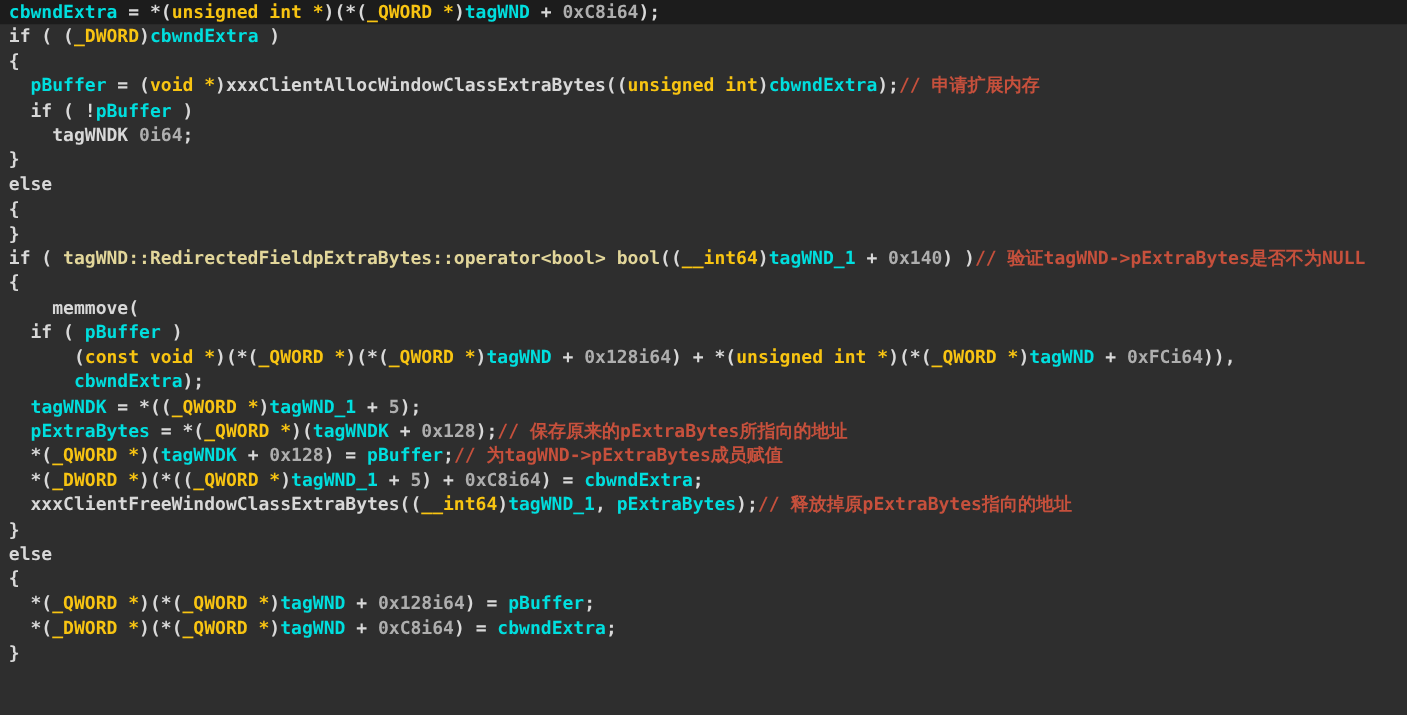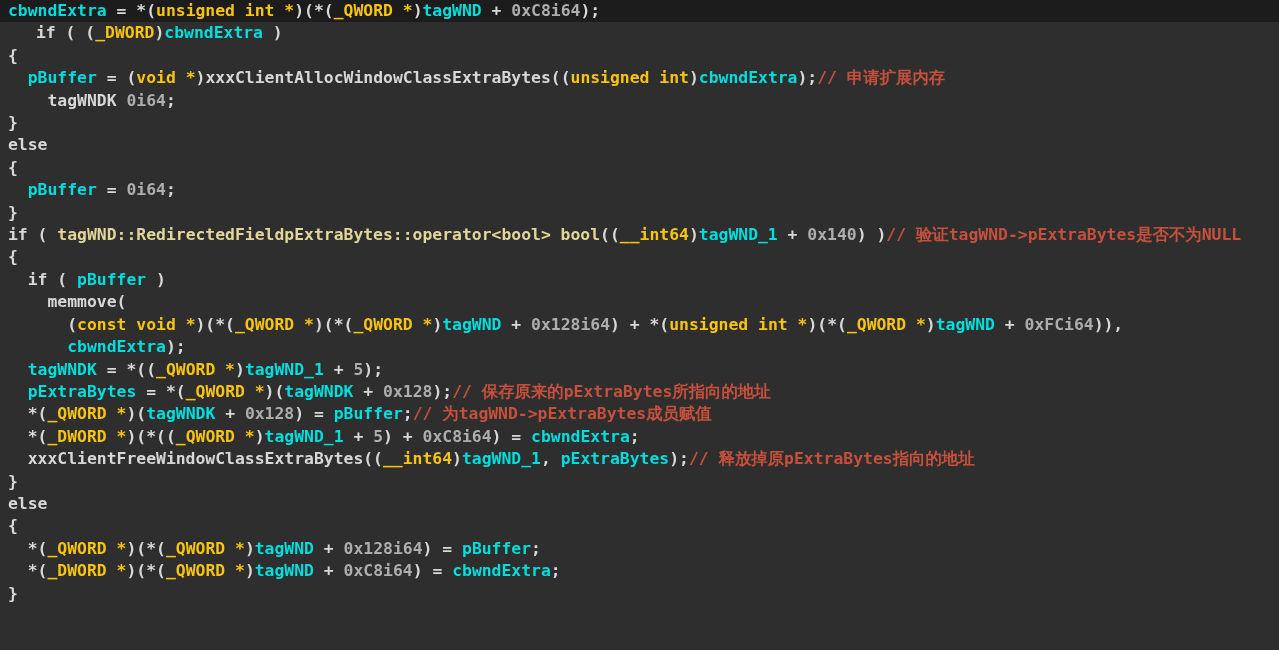--- a/index.html
+++ b/index.html
@@ -28,33 +28,33 @@
     width: 1279px;
     overflow: hidden;
   }
 </style>
 </head>
 <body style="background: rgb(46, 46, 46);">
 
 <div class="code-listing">
   <div>
       <div class="code-line" style="background: rgb(28, 28, 28);"><span style="color: rgb(0, 222, 222);">cbwndExtra</span><span style="color: rgb(216, 216, 216);"> = *(</span><span style="color: rgb(248, 196, 18);">unsigned int *</span><span style="color: rgb(216, 216, 216);">)(*(</span><span style="color: rgb(248, 196, 18);">_QWORD *</span><span style="color: rgb(216, 216, 216);">)</span><span style="color: rgb(0, 222, 222);">tagWND</span><span style="color: rgb(216, 216, 216);"> + </span><span style="color: rgb(174, 174, 174);">0xC8i64</span><span style="color: rgb(216, 216, 216);">);</span></div>
-      <div class="code-line"><span style="color: rgb(216, 216, 216); margin-left: 28px;">if ( (</span><span style="color: rgb(248, 196, 18);">_DWORD</span><span style="color: rgb(216, 216, 216);">)</span><span style="color: rgb(0, 222, 222);">cbwndExtra</span><span style="color: rgb(216, 216, 216);"> )</span></div>
+      <div class="code-line"><span style="color: rgb(216, 216, 216);">if ( (</span><span style="color: rgb(248, 196, 18);">_DWORD</span><span style="color: rgb(216, 216, 216);">)</span><span style="color: rgb(0, 222, 222);">cbwndExtra</span><span style="color: rgb(216, 216, 216);"> )</span></div>
       <div class="code-line"><span style="color: rgb(216, 216, 216);">{</span></div>
       <div class="code-line"><span style="color: rgb(216, 216, 216);">  </span><span style="color: rgb(0, 222, 222);">pBuffer</span><span style="color: rgb(216, 216, 216);"> = (</span><span style="color: rgb(248, 196, 18);">void *</span><span style="color: rgb(216, 216, 216);">)xxxClientAllocWindowClassExtraBytes((</span><span style="color: rgb(248, 196, 18);">unsigned int</span><span style="color: rgb(216, 216, 216);">)</span><span style="color: rgb(0, 222, 222);">cbwndExtra</span><span style="color: rgb(216, 216, 216);">);</span><span style="color: rgb(198, 80, 60);">// 申请扩展内存</span></div>
+      <div class="code-line"><span style="color: rgb(216, 216, 216);">  if ( !</span><span style="color: rgb(0, 222, 222);">pBuffer</span><span style="color: rgb(216, 216, 216);"> )</span></div>
       <div class="code-line"><span style="color: rgb(216, 216, 216);">    tagWNDK </span><span style="color: rgb(174, 174, 174);">0i64</span><span style="color: rgb(216, 216, 216);">;</span></div>
       <div class="code-line"><span style="color: rgb(216, 216, 216);">}</span></div>
       <div class="code-line"><span style="color: rgb(216, 216, 216);">else</span></div>
       <div class="code-line"><span style="color: rgb(216, 216, 216);">{</span></div>
-      <div class="code-line"><span style="color: rgb(216, 216, 216);">  </span><span style="color: rgb(0, 222, 222);">pBuffer</span><span style="color: rgb(216, 216, 216);"> = </span><span style="color: rgb(174, 174, 174);">0i64</span><span style="color: rgb(216, 216, 216);">;</span></div>
       <div class="code-line"><span style="color: rgb(216, 216, 216);">}</span></div>
       <div class="code-line"><span style="color: rgb(216, 216, 216);">if ( </span><span style="color: rgb(226, 214, 154);">tagWND::RedirectedFieldpExtraBytes::operator&lt;bool&gt; bool</span><span style="color: rgb(216, 216, 216);">((</span><span style="color: rgb(248, 196, 18);">__int64</span><span style="color: rgb(216, 216, 216);">)</span><span style="color: rgb(0, 222, 222);">tagWND_1</span><span style="color: rgb(216, 216, 216);"> + </span><span style="color: rgb(174, 174, 174);">0x140</span><span style="color: rgb(216, 216, 216);">) )</span><span style="color: rgb(198, 80, 60);">// 验证tagWND-&gt;pExtraBytes是否不为NULL</span></div>
       <div class="code-line"><span style="color: rgb(216, 216, 216);">{</span></div>
+      <div class="code-line"><span style="color: rgb(216, 216, 216);">    memmove(</span></div>
       <div class="code-line"><span style="color: rgb(216, 216, 216);">  if ( </span><span style="color: rgb(0, 222, 222);">pBuffer</span><span style="color: rgb(216, 216, 216);"> )</span></div>
-      <div class="code-line"><span style="color: rgb(216, 216, 216);">    memmove(</span></div>
       <div class="code-line"><span style="color: rgb(216, 216, 216);">      (</span><span style="color: rgb(248, 196, 18);">const void *</span><span style="color: rgb(216, 216, 216);">)(*(</span><span style="color: rgb(248, 196, 18);">_QWORD *</span><span style="color: rgb(216, 216, 216);">)(*(</span><span style="color: rgb(248, 196, 18);">_QWORD *</span><span style="color: rgb(216, 216, 216);">)</span><span style="color: rgb(0, 222, 222);">tagWND</span><span style="color: rgb(216, 216, 216);"> + </span><span style="color: rgb(174, 174, 174);">0x128i64</span><span style="color: rgb(216, 216, 216);">) + *(</span><span style="color: rgb(248, 196, 18);">unsigned int *</span><span style="color: rgb(216, 216, 216);">)(*(</span><span style="color: rgb(248, 196, 18);">_QWORD *</span><span style="color: rgb(216, 216, 216);">)</span><span style="color: rgb(0, 222, 222);">tagWND</span><span style="color: rgb(216, 216, 216);"> + </span><span style="color: rgb(174, 174, 174);">0xFCi64</span><span style="color: rgb(216, 216, 216);">)),</span></div>
       <div class="code-line"><span style="color: rgb(216, 216, 216);">      </span><span style="color: rgb(0, 222, 222);">cbwndExtra</span><span style="color: rgb(216, 216, 216);">);</span></div>
       <div class="code-line"><span style="color: rgb(216, 216, 216);">  </span><span style="color: rgb(0, 222, 222);">tagWNDK</span><span style="color: rgb(216, 216, 216);"> = *((</span><span style="color: rgb(248, 196, 18);">_QWORD *</span><span style="color: rgb(216, 216, 216);">)</span><span style="color: rgb(0, 222, 222);">tagWND_1</span><span style="color: rgb(216, 216, 216);"> + </span><span style="color: rgb(174, 174, 174);">5</span><span style="color: rgb(216, 216, 216);">);</span></div>
       <div class="code-line"><span style="color: rgb(216, 216, 216);">  </span><span style="color: rgb(0, 222, 222);">pExtraBytes</span><span style="color: rgb(216, 216, 216);"> = *(</span><span style="color: rgb(248, 196, 18);">_QWORD *</span><span style="color: rgb(216, 216, 216);">)(</span><span style="color: rgb(0, 222, 222);">tagWNDK</span><span style="color: rgb(216, 216, 216);"> + </span><span style="color: rgb(174, 174, 174);">0x128</span><span style="color: rgb(216, 216, 216);">);</span><span style="color: rgb(198, 80, 60);">// 保存原来的pExtraBytes所指向的地址</span></div>
       <div class="code-line"><span style="color: rgb(216, 216, 216);">  *(</span><span style="color: rgb(248, 196, 18);">_QWORD *</span><span style="color: rgb(216, 216, 216);">)(</span><span style="color: rgb(0, 222, 222);">tagWNDK</span><span style="color: rgb(216, 216, 216);"> + </span><span style="color: rgb(174, 174, 174);">0x128</span><span style="color: rgb(216, 216, 216);">) = </span><span style="color: rgb(0, 222, 222);">pBuffer</span><span style="color: rgb(216, 216, 216);">;</span><span style="color: rgb(198, 80, 60);">// 为tagWND-&gt;pExtraBytes成员赋值</span></div>
       <div class="code-line"><span style="color: rgb(216, 216, 216);">  *(</span><span style="color: rgb(248, 196, 18);">_DWORD *</span><span style="color: rgb(216, 216, 216);">)(*((</span><span style="color: rgb(248, 196, 18);">_QWORD *</span><span style="color: rgb(216, 216, 216);">)</span><span style="color: rgb(0, 222, 222);">tagWND_1</span><span style="color: rgb(216, 216, 216);"> + </span><span style="color: rgb(174, 174, 174);">5</span><span style="color: rgb(216, 216, 216);">) + </span><span style="color: rgb(174, 174, 174);">0xC8i64</span><span style="color: rgb(216, 216, 216);">) = </span><span style="color: rgb(0, 222, 222);">cbwndExtra</span><span style="color: rgb(216, 216, 216);">;</span></div>
       <div class="code-line"><span style="color: rgb(216, 216, 216);">  xxxClientFreeWindowClassExtraBytes((</span><span style="color: rgb(248, 196, 18);">__int64</span><span style="color: rgb(216, 216, 216);">)</span><span style="color: rgb(0, 222, 222);">tagWND_1</span><span style="color: rgb(216, 216, 216);">, </span><span style="color: rgb(0, 222, 222);">pExtraBytes</span><span style="color: rgb(216, 216, 216);">);</span><span style="color: rgb(198, 80, 60);">// 释放掉原pExtraBytes指向的地址</span></div>
       <div class="code-line"><span style="color: rgb(216, 216, 216);">}</span></div>
       <div class="code-line"><span style="color: rgb(216, 216, 216);">else</span></div>
       <div class="code-line"><span style="color: rgb(216, 216, 216);">{</span></div>

